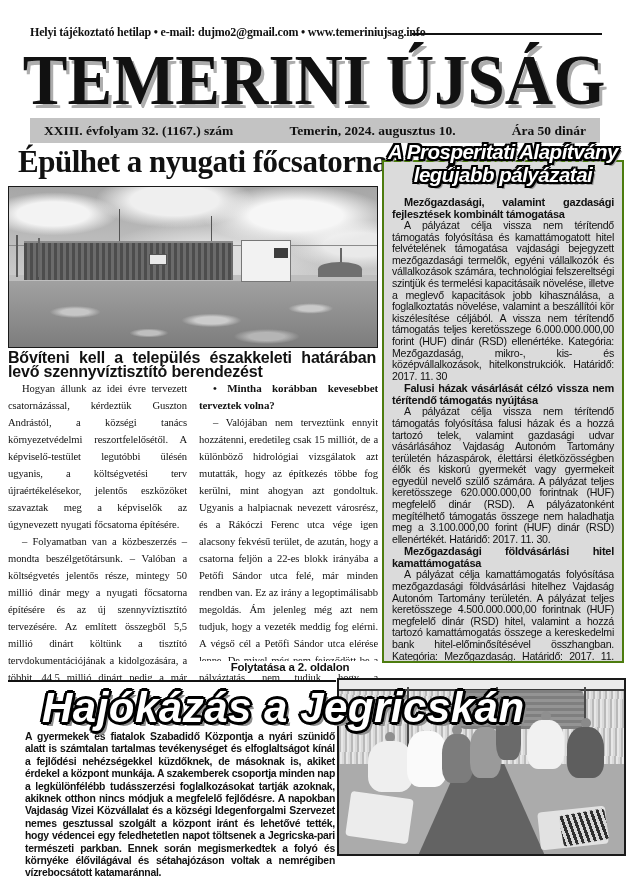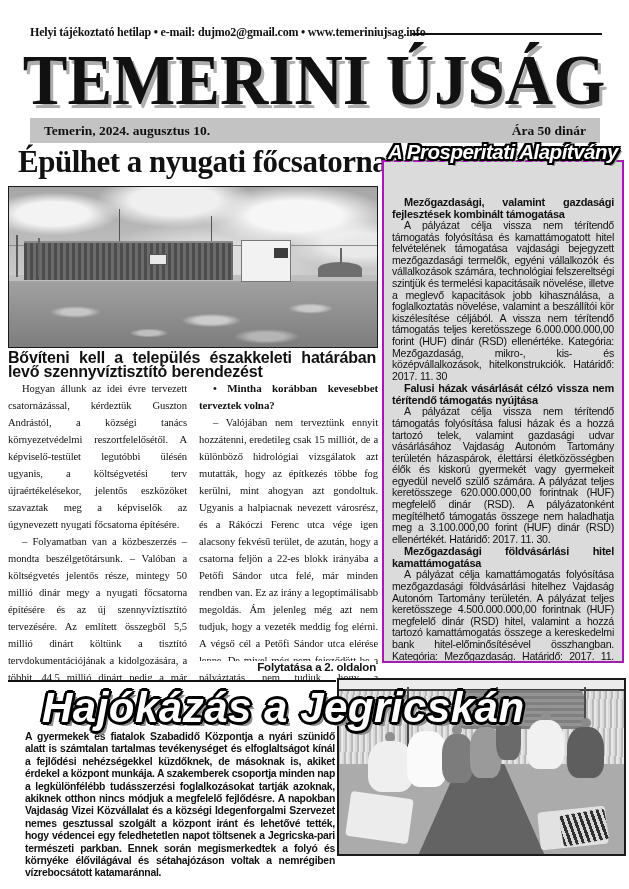--- a/index.html
+++ b/index.html
@@ -69,35 +69,35 @@
     position:absolute;left:8px;top:351px;width:368px;
     font-family:"Liberation Sans",sans-serif;font-weight:bold;font-size:16px;
     line-height:13.5px;text-align:justify;letter-spacing:-0.2px;
   }
   .body-cols{position:absolute;left:8px;top:380px;width:370px;height:300px;overflow:hidden;display:flex;}
   .bcol{width:179px;font-size:10.6px;line-height:17px;text-align:justify;letter-spacing:-0.1px;}
   .bcol + .bcol{margin-left:12px;}
   .bcol p{margin:0;text-indent:14px;}
   .q-head{font-weight:bold;margin:0;text-indent:14px;font-size:11px;}
   .continuation{
-    position:absolute;left:188px;top:661px;width:188px;text-align:right;background:#fff;
+    position:absolute;left:196px;top:661px;width:188px;text-align:center;background:#fff;
     font-family:"Liberation Sans",sans-serif;font-weight:bold;font-size:11.5px;letter-spacing:-0.2px;
   }
   
   .grants-wrap{position:absolute;left:382px;top:140px;width:242px;}
   .grants-title{
     position:absolute;left:-6px;top:0;width:254px;text-align:center;z-index:3;
     font-family:"Liberation Sans",sans-serif;font-weight:bold;font-style:italic;
     font-size:20.5px;line-height:23px;color:#fff;letter-spacing:-0.5px;
     text-shadow:-2px -2px 0 #000,2px -2px 0 #000,-2px 2px 0 #000,2px 2px 0 #000,
       -2px 0 0 #000,2px 0 0 #000,0 -2px 0 #000,0 2px 0 #000,3px 3px 0 #9d9d9d;
   }
   .grants-box{
     margin-top:20px;height:503px;box-sizing:border-box;background:#dbdbdb;
-    border:2px solid #a21caf;padding:34px 8px 6px 8px;overflow:hidden;
+    border:2px solid #4d7c0f;padding:34px 8px 6px 8px;overflow:hidden;
     font-family:"Liberation Sans",sans-serif;font-size:10.6px;line-height:11.6px;
     text-align:justify;letter-spacing:-0.25px;
   }
   .grants-box h3{margin:0;font-size:11px;line-height:12px;text-indent:12px;}
   .grants-box p{margin:0;text-indent:12px;}
   
   .bottom-rule{position:absolute;left:8px;top:680px;width:328px;height:2px;background:#111;}
   .boat-headline{
     position:absolute;left:42px;top:684px;z-index:5;white-space:nowrap;
     font-family:"Liberation Sans",sans-serif;font-weight:bold;font-style:italic;
@@ -133,20 +133,21 @@
 </style>
 </head>
 <body>
 
 <div class="page">
 
   <div class="tagline">Helyi tájékoztató hetilap • e-mail: dujmo2@gmail.com • www.temeriniujsag.info</div>
   <div class="header-rule"></div>
   <div class="masthead">TEMERINI ÚJSÁG</div>
   <div class="info-bar">
+    <span>XXIII. évfolyam 32. (1167.) szám</span>
     <span>Temerin, 2024. augusztus 10.</span>
     <span>Ára 50 dinár</span>
   </div>
 
   <div class="main-headline">Épülhet a nyugati főcsatorna</div>
 
   <div class="photo1">
     <div class="p1-sky"></div>
     <div class="p1-ground"></div>
     <div class="p1-path"></div>
@@ -173,20 +174,21 @@
     <div class="bcol">
       <p class="q-head">• Mintha korábban kevesebbet terveztek volna?</p>
       <p>– Valójában nem terveztünk ennyit hozzátenni, eredetileg csak 15 milliót, de a különböző hidrológiai vizsgálatok azt mutatták, hogy az építkezés többe fog kerülni, mint ahogyan azt gondoltuk. Ugyanis a halpiacnak nevezett városrész, és a Rákóczi Ferenc utca vége igen alacsony fekvésű terület, de azután, hogy a csatorna feljön a 22-es blokk irányába a Petőfi Sándor utca felé, már minden rendben van. Ez az irány a legoptimálisabb megoldás. Ám jelenleg még azt nem tudjuk, hogy a vezeték meddig fog elérni. A végső cél a Petőfi Sándor utca elérése lenne. De mivel még nem fejeződött be a pályáztatás, nem tudjuk, hogy a kivitelezők mennyit fognak kérni, és hogy az összeg elegendő lesz-e a Petőfi Sándor utcáig. Az az elképzelés, hogy addig építjük a vezetéket, ameddig futja a pénzünkből, más szóval ameddig a takarónk ér, addig fogunk nyújtózkodni.</p>
     </div>
   </div>
   <div class="continuation">Folytatása a 2. oldalon</div>
 
   <div class="grants-wrap">
     <div class="grants-title">
       <div>A Prosperitati Alapítvány</div>
+      <div>legújabb pályázatai</div>
     </div>
     <div class="grants-box">
       <h3>Mezőgazdasági, valamint gazdasági fejlesztések kombinált támogatása</h3>
       <p>A pályázat célja vissza nem térítendő támogatás folyósítása és kamattámogatott hitel felvételének támogatása vajdasági bejegyzett mezőgazdasági termelők, egyéni vállalkozók és vállalkozások számára, technológiai felszereltségi szintjük és termelési kapacitásaik növelése, illetve a meglevő kapacitások jobb kihasználása, a foglalkoztatás növelése, valamint a beszállítói kör kiszélesítése céljából. A vissza nem térítendő támogatás teljes keretösszege 6.000.000.000,00 forint (HUF) dinár (RSD) ellenértéke. Kategória: Mezőgazdaság, mikro-, kis- és középvállalkozások, hitelkonstrukciók. Határidő: 2017. 11. 30</p>
       <h3>Falusi házak vásárlását célzó vissza nem térítendő támogatás nyújtása</h3>
       <p>A pályázat célja vissza nem térítendő támogatás folyósítása falusi házak és a hozzá tartozó telek, valamint gazdasági udvar vásárlásához Vajdaság Autonóm Tartomány területén házaspárok, élettársi életközösségben élők és kiskorú gyermekét vagy gyermekeit egyedül nevelő szülő számára. A pályázat teljes keretösszege 620.000.000,00 forintnak (HUF) megfelelő dinár (RSD). A pályázatonként megítélhető támogatás összege nem haladhatja meg a 3.100.000,00 forint (HUF) dinár (RSD) ellenértékét. Határidő: 2017. 11. 30.</p>
       <h3>Mezőgazdasági földvásárlási hitel kamattámogatása</h3>
       <p>A pályázat célja kamattámogatás folyósítása mezőgazdasági földvásárlási hitelhez Vajdaság Autonóm Tartomány területén. A pályázat teljes keretösszege 4.500.000.000,00 forintnak (HUF) megfelelő dinár (RSD) hitel, valamint a hozzá tartozó kamattámogatás összege a kereskedelmi bank hitel-előminősítésével összhangban. Kategória: Mezőgazdaság. Határidő: 2017. 11. 30.</p>
 
     </div>

